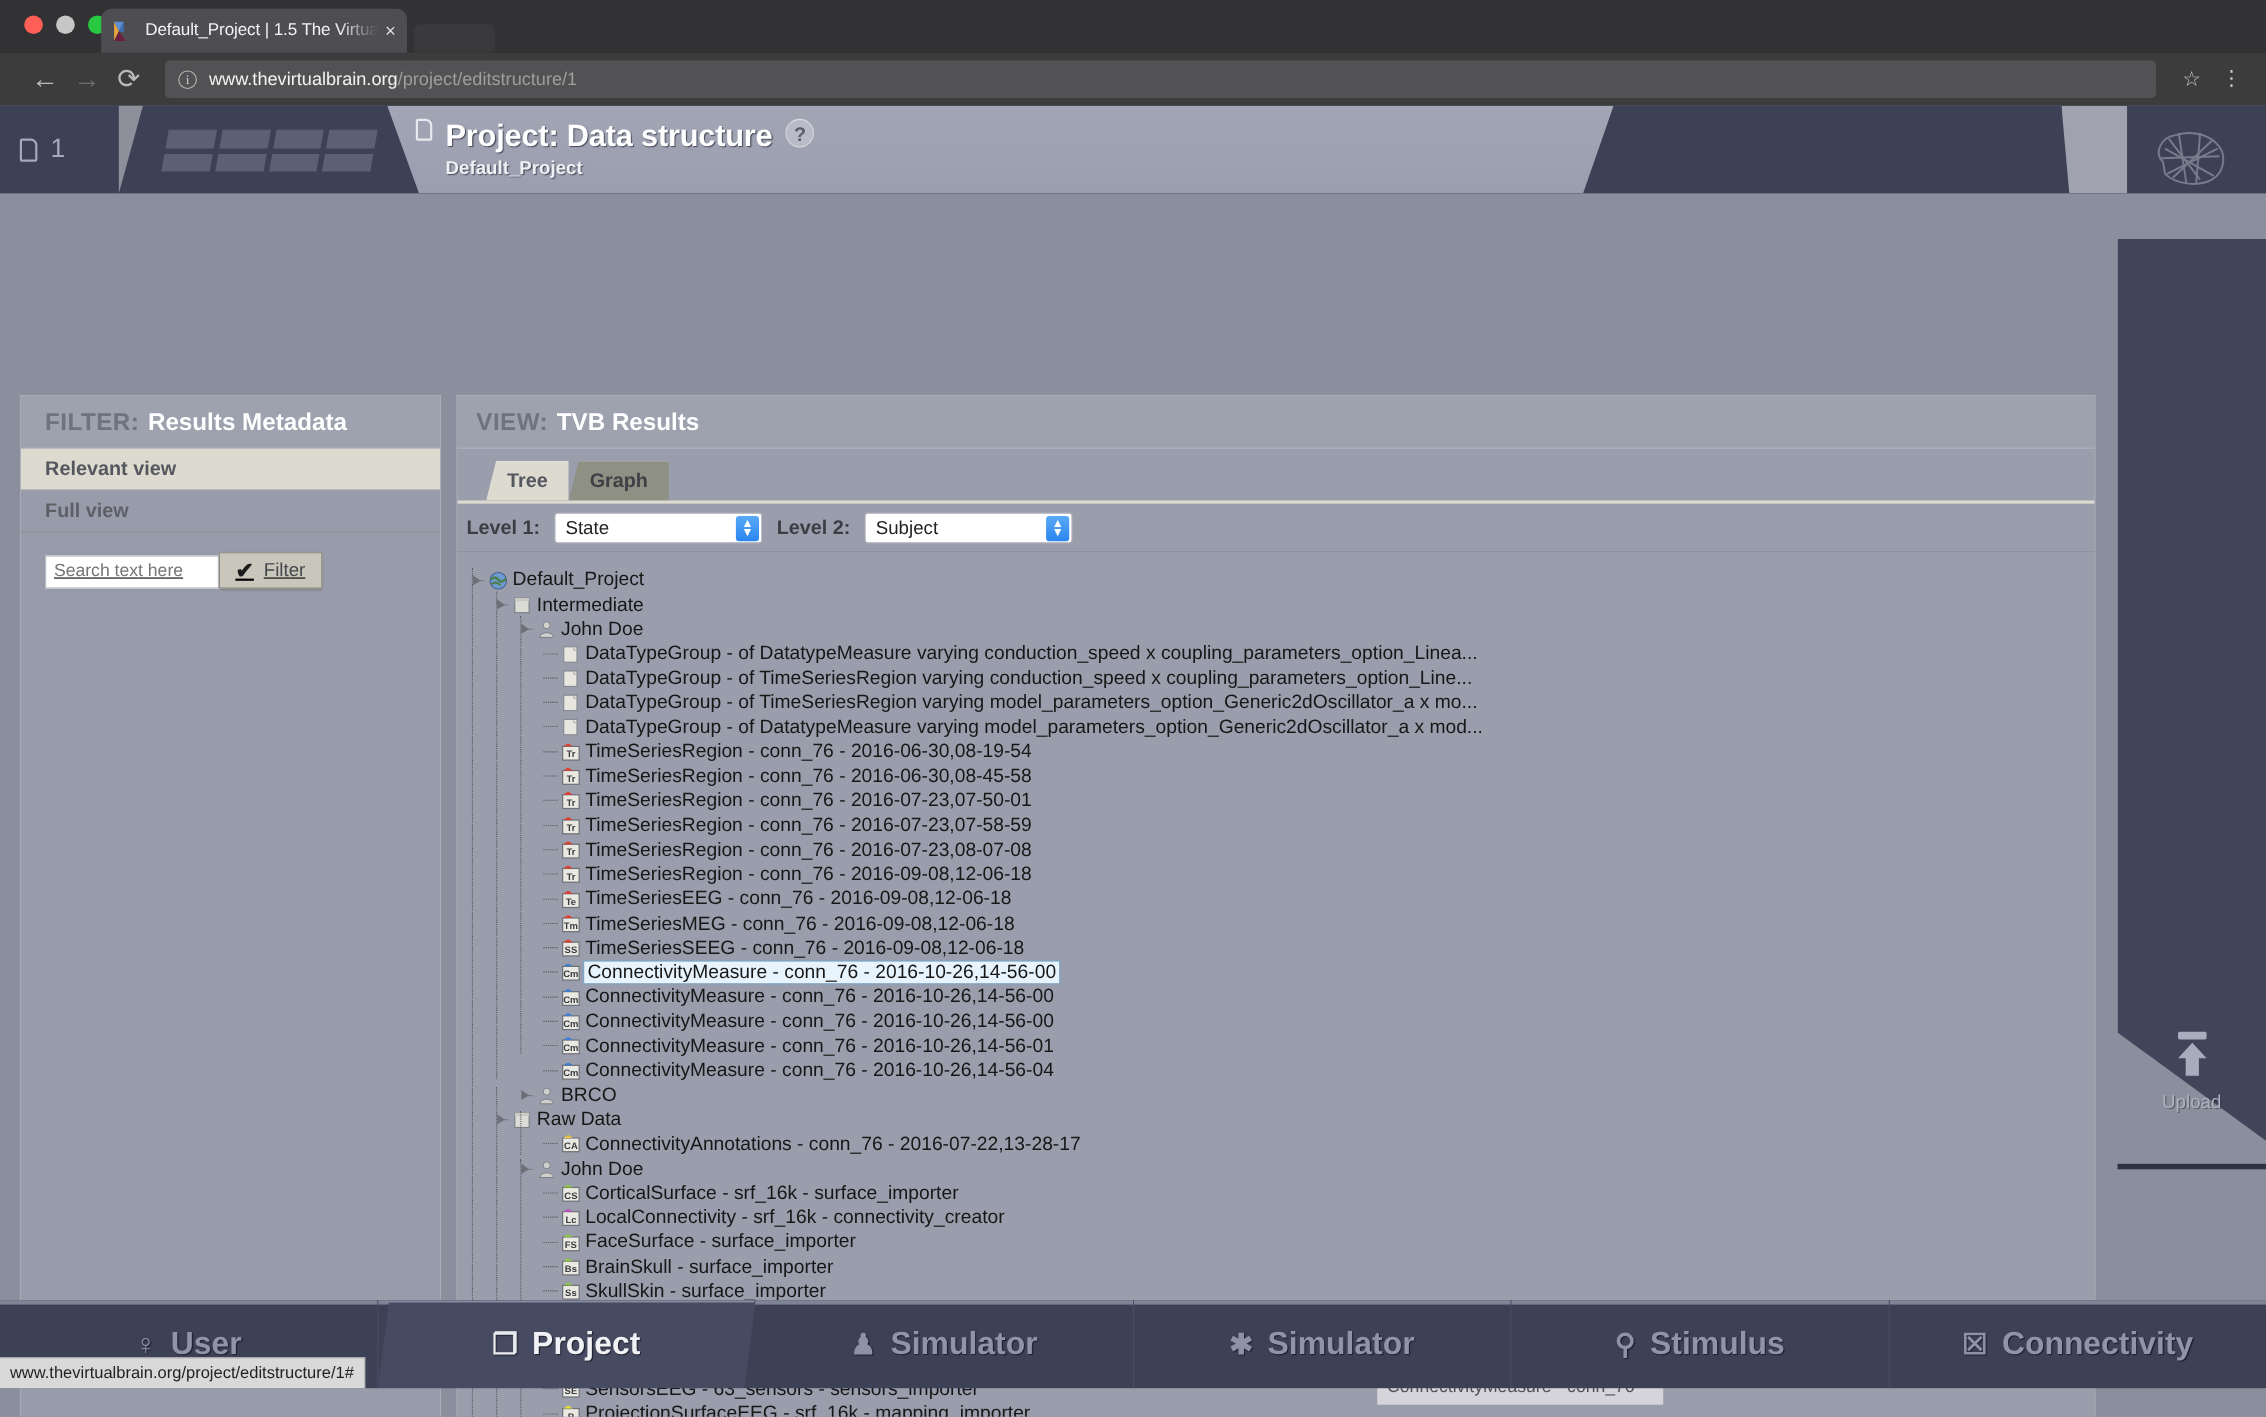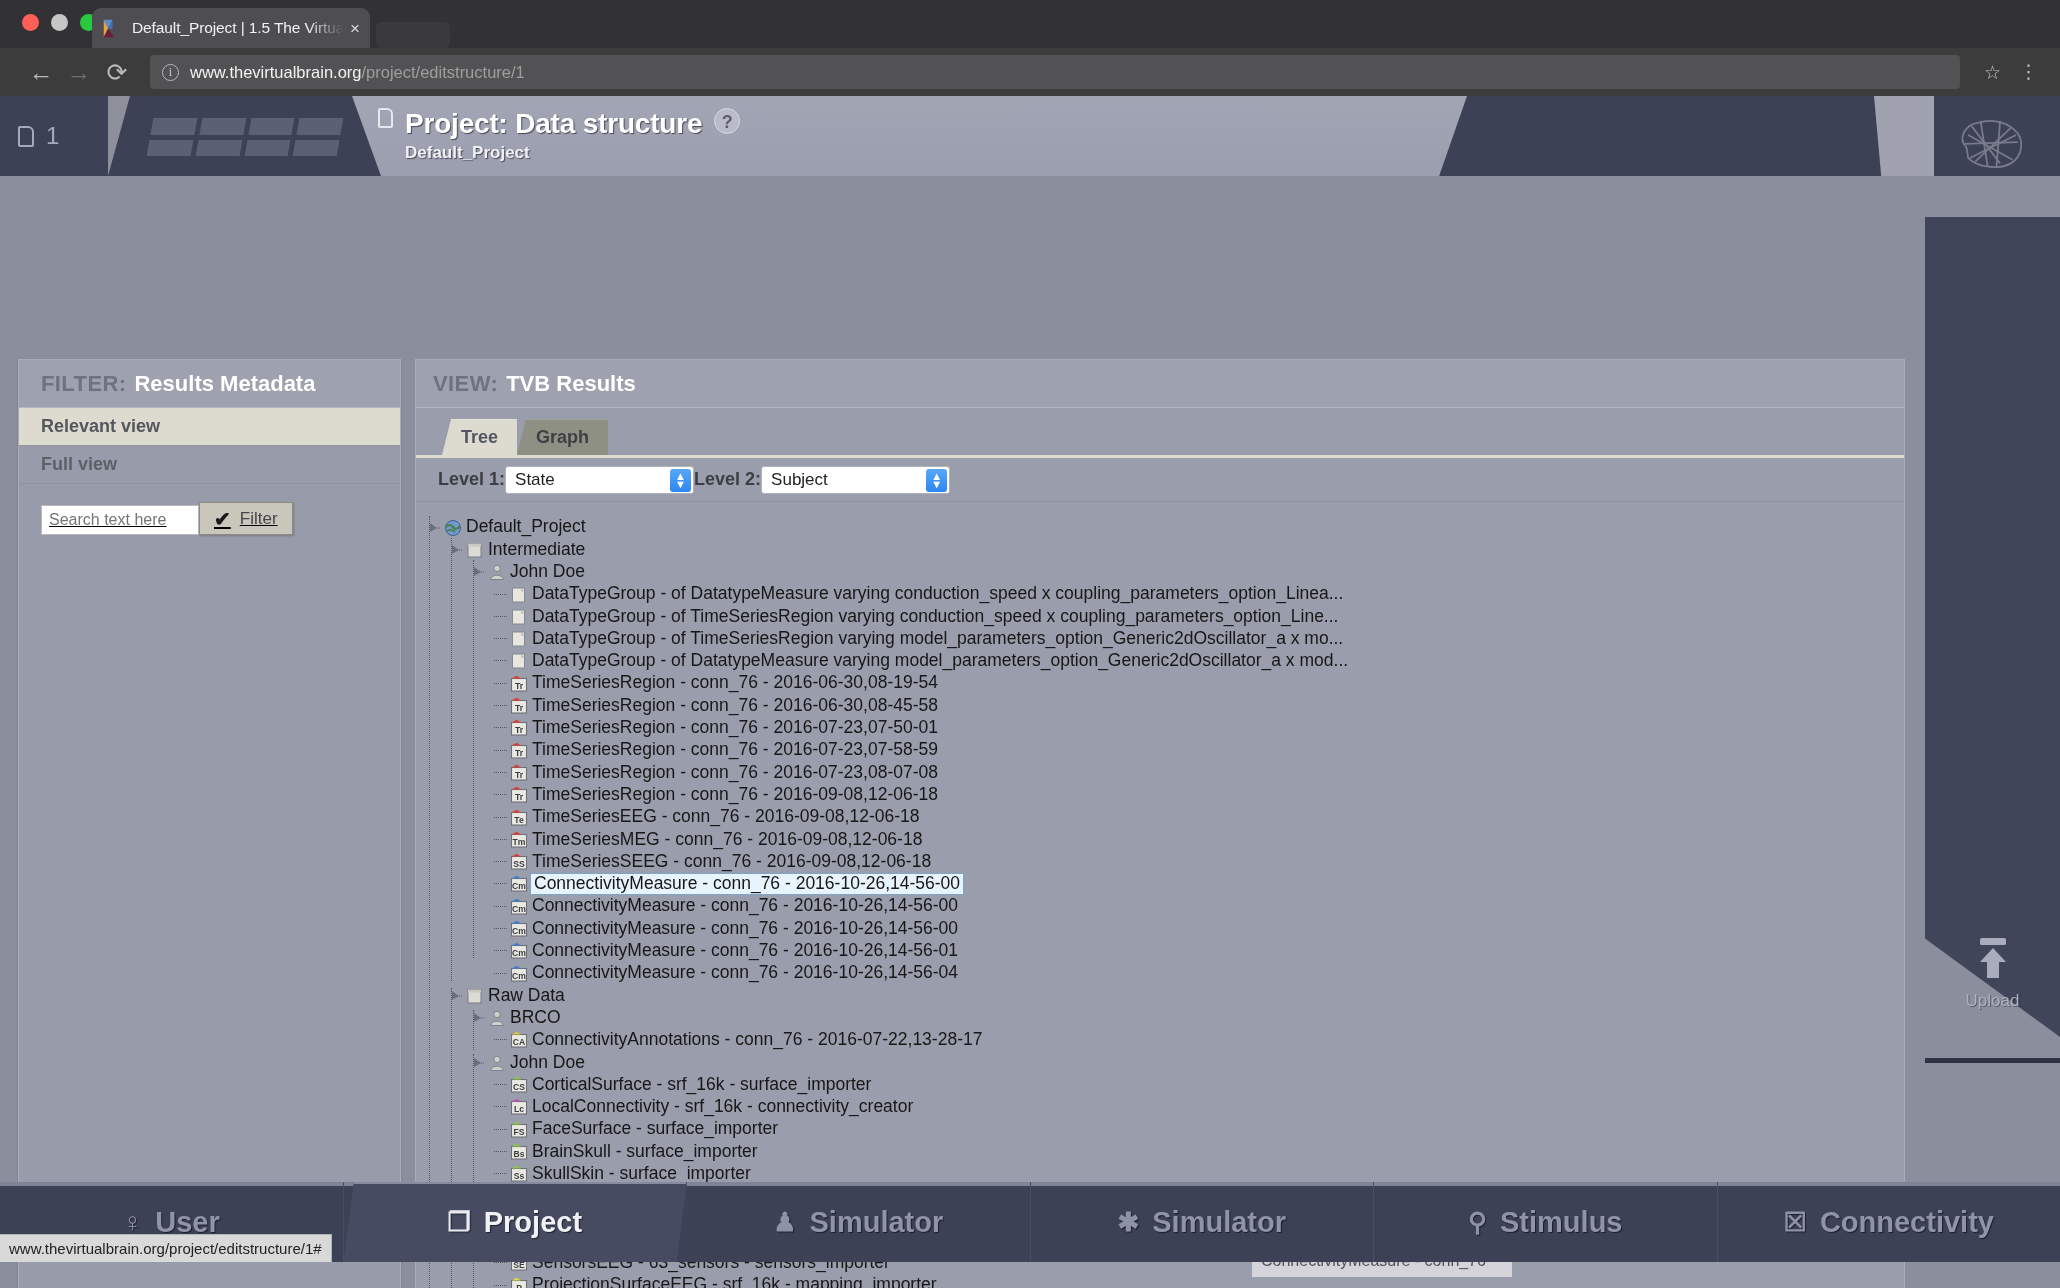--- a/index.html
+++ b/index.html
@@ -130,21 +130,21 @@
   .vtab {
     height:36px; padding:0 19px; display:flex; align-items:center;
     font-size:18px; font-weight:bold; color:#3e4046;
     background:#8e9083; clip-path:polygon(9px 0,100% 0,100% 100%,0 100%);
     box-shadow:inset 0 1px 0 rgba(255,255,255,.18);
   }
   .vtab.active { background:#dddbd0; color:#555760; }
   .tabs-underline { height:3px; background:#dddbd0; }
 
   .levels-row {
-    height:44px; background:#9a9dab; display:flex; align-items:center; padding-left:22px; 
+    height:44px; background:#9a9dab; display:flex; align-items:center; padding-left:8px; gap:13px;
     border-bottom:1px solid #8d909d;
   }
   .level-label { font-size:18px; color:#3c3e44; font-weight:bold; }
   .select-box {
     position:relative; width:189px; height:28px; background:#ffffff; border:1px solid #b0b2ba;
     border-radius:3px; display:flex; align-items:center; padding:0 26px 0 9px; font-size:17px; color:#222;
   }
   .select-stepper {
     position:absolute; right:2px; top:2px; width:21px; height:23px; border-radius:3px;
     background:linear-gradient(180deg,#5aa9f8,#2b86f0); color:#fff; font-size:11px;
@@ -543,69 +543,69 @@
           <span class="indent" style="width: 66px;"></span>
           <span class="hline"></span>
           <span class="nicon"><svg viewBox="0 0 18 18" width="18" height="18">
               <rect x="1.5" y="3.5" width="15" height="12.5" fill="#e9e9e2" stroke="#6e7077" stroke-width="1.1"></rect>
               <path d="M2 3.5 L6.5 0.8 L11 3.5 Z" fill="#3b7fd4"></path>
               <text x="9" y="13.6" font-family="Liberation Sans, sans-serif" font-size="8.6" font-weight="bold" fill="#3a3c42" text-anchor="middle">Cm</text>
             </svg></span>
           <span class="nlabel">ConnectivityMeasure - conn_76 - 2016-10-26,14-56-04</span>
         </div>
         <div class="node">
+          <span class="indent" style="width: 44px;"></span>
+          <span class="expander">
+            <svg viewBox="0 0 13 13" width="13" height="13">
+              <polygon points="2,2 9,7 2,11" fill="#6d6f78"></polygon>
+              <line x1="9" y1="7" x2="13" y2="7" stroke="#55575f" stroke-width="1" stroke-dasharray="1 1"></line>
+            </svg>
+          </span>
+          <span class="nicon"><svg viewBox="0 0 18 18" width="18" height="18">
+              <circle cx="9" cy="5.4" r="3.2" fill="#cfd0cb" stroke="#7b7d86" stroke-width="0.9"></circle>
+              <path d="M2.8 16.5 C3.2 10.8 14.8 10.8 15.2 16.5 Z" fill="#cfd0cb" stroke="#7b7d86" stroke-width="0.9"></path>
+            </svg></span>
+          <span class="nlabel">BRCO</span>
+        </div>
+        <div class="node">
           <span class="indent" style="width: 22px;"></span>
           <span class="expander">
             <svg viewBox="0 0 13 13" width="13" height="13">
               <polygon points="2,2 9,7 2,11" fill="#6d6f78"></polygon>
               <line x1="9" y1="7" x2="13" y2="7" stroke="#55575f" stroke-width="1" stroke-dasharray="1 1"></line>
             </svg>
           </span>
           <span class="nicon"><svg viewBox="0 0 18 18" width="18" height="18">
               <rect x="2" y="2.5" width="13" height="13.5" fill="#dcdcd6" stroke="#7b7d86" stroke-width="1"></rect>
               <rect x="2" y="2.5" width="13" height="3" fill="#c9cac3"></rect>
             </svg></span>
           <span class="nlabel">Raw Data</span>
         </div>
         <div class="node">
+          <span class="indent" style="width: 66px;"></span>
+          <span class="hline"></span>
+          <span class="nicon"><svg viewBox="0 0 18 18" width="18" height="18">
+              <rect x="1.5" y="3.5" width="15" height="12.5" fill="#e9e9e2" stroke="#6e7077" stroke-width="1.1"></rect>
+              <path d="M2 3.5 L6.5 0.8 L11 3.5 Z" fill="#e8c23a"></path>
+              <text x="9" y="13.6" font-family="Liberation Sans, sans-serif" font-size="8.6" font-weight="bold" fill="#3a3c42" text-anchor="middle">CA</text>
+            </svg></span>
+          <span class="nlabel">ConnectivityAnnotations - conn_76 - 2016-07-22,13-28-17</span>
+        </div>
+        <div class="node">
           <span class="indent" style="width: 44px;"></span>
           <span class="expander">
             <svg viewBox="0 0 13 13" width="13" height="13">
               <polygon points="2,2 9,7 2,11" fill="#6d6f78"></polygon>
               <line x1="9" y1="7" x2="13" y2="7" stroke="#55575f" stroke-width="1" stroke-dasharray="1 1"></line>
             </svg>
           </span>
           <span class="nicon"><svg viewBox="0 0 18 18" width="18" height="18">
               <circle cx="9" cy="5.4" r="3.2" fill="#cfd0cb" stroke="#7b7d86" stroke-width="0.9"></circle>
               <path d="M2.8 16.5 C3.2 10.8 14.8 10.8 15.2 16.5 Z" fill="#cfd0cb" stroke="#7b7d86" stroke-width="0.9"></path>
             </svg></span>
-          <span class="nlabel">BRCO</span>
-        </div>
-        <div class="node">
-          <span class="indent" style="width: 66px;"></span>
-          <span class="hline"></span>
-          <span class="nicon"><svg viewBox="0 0 18 18" width="18" height="18">
-              <rect x="1.5" y="3.5" width="15" height="12.5" fill="#e9e9e2" stroke="#6e7077" stroke-width="1.1"></rect>
-              <path d="M2 3.5 L6.5 0.8 L11 3.5 Z" fill="#e8c23a"></path>
-              <text x="9" y="13.6" font-family="Liberation Sans, sans-serif" font-size="8.6" font-weight="bold" fill="#3a3c42" text-anchor="middle">CA</text>
-            </svg></span>
-          <span class="nlabel">ConnectivityAnnotations - conn_76 - 2016-07-22,13-28-17</span>
-        </div>
-        <div class="node">
-          <span class="indent" style="width: 44px;"></span>
-          <span class="expander">
-            <svg viewBox="0 0 13 13" width="13" height="13">
-              <polygon points="2,2 9,7 2,11" fill="#6d6f78"></polygon>
-              <line x1="9" y1="7" x2="13" y2="7" stroke="#55575f" stroke-width="1" stroke-dasharray="1 1"></line>
-            </svg>
-          </span>
-          <span class="nicon"><svg viewBox="0 0 18 18" width="18" height="18">
-              <circle cx="9" cy="5.4" r="3.2" fill="#cfd0cb" stroke="#7b7d86" stroke-width="0.9"></circle>
-              <path d="M2.8 16.5 C3.2 10.8 14.8 10.8 15.2 16.5 Z" fill="#cfd0cb" stroke="#7b7d86" stroke-width="0.9"></path>
-            </svg></span>
           <span class="nlabel">John Doe</span>
         </div>
         <div class="node">
           <span class="indent" style="width: 66px;"></span>
           <span class="hline"></span>
           <span class="nicon"><svg viewBox="0 0 18 18" width="18" height="18">
               <rect x="1.5" y="3.5" width="15" height="12.5" fill="#e9e9e2" stroke="#6e7077" stroke-width="1.1"></rect>
               <path d="M2 3.5 L6.5 0.8 L11 3.5 Z" fill="#8dc63f"></path>
               <text x="9" y="13.6" font-family="Liberation Sans, sans-serif" font-size="8.6" font-weight="bold" fill="#3a3c42" text-anchor="middle">CS</text>
             </svg></span>

